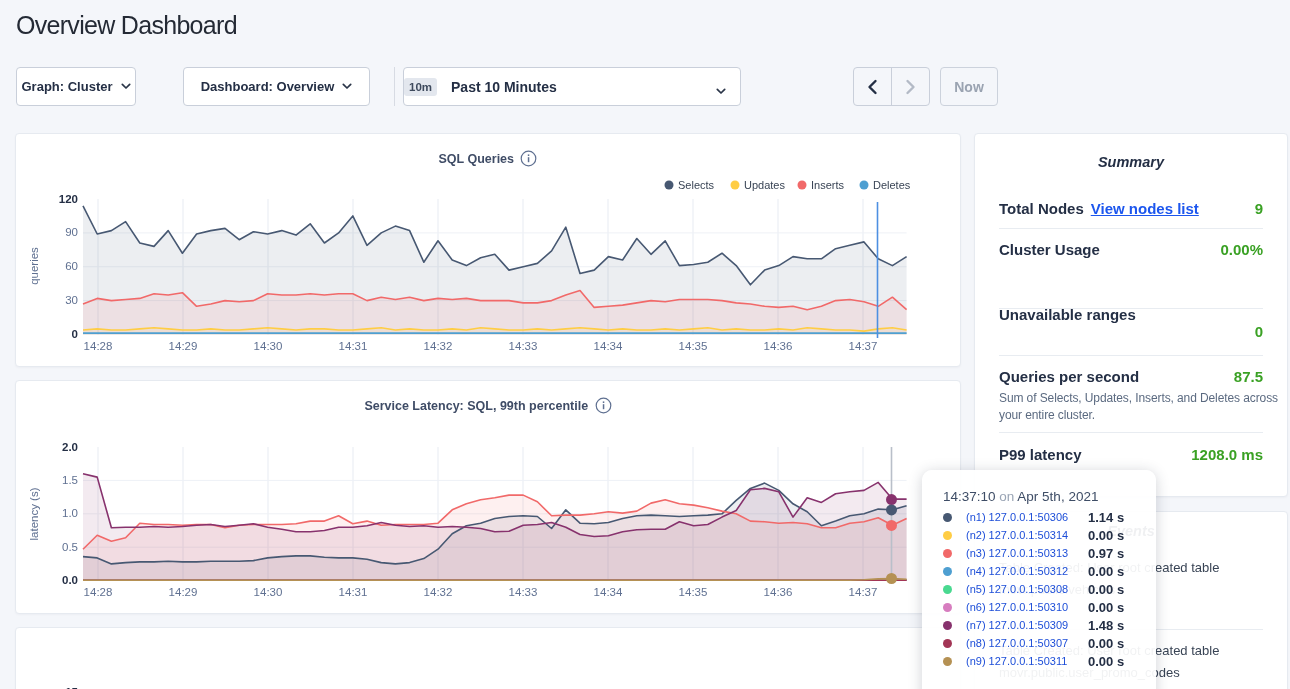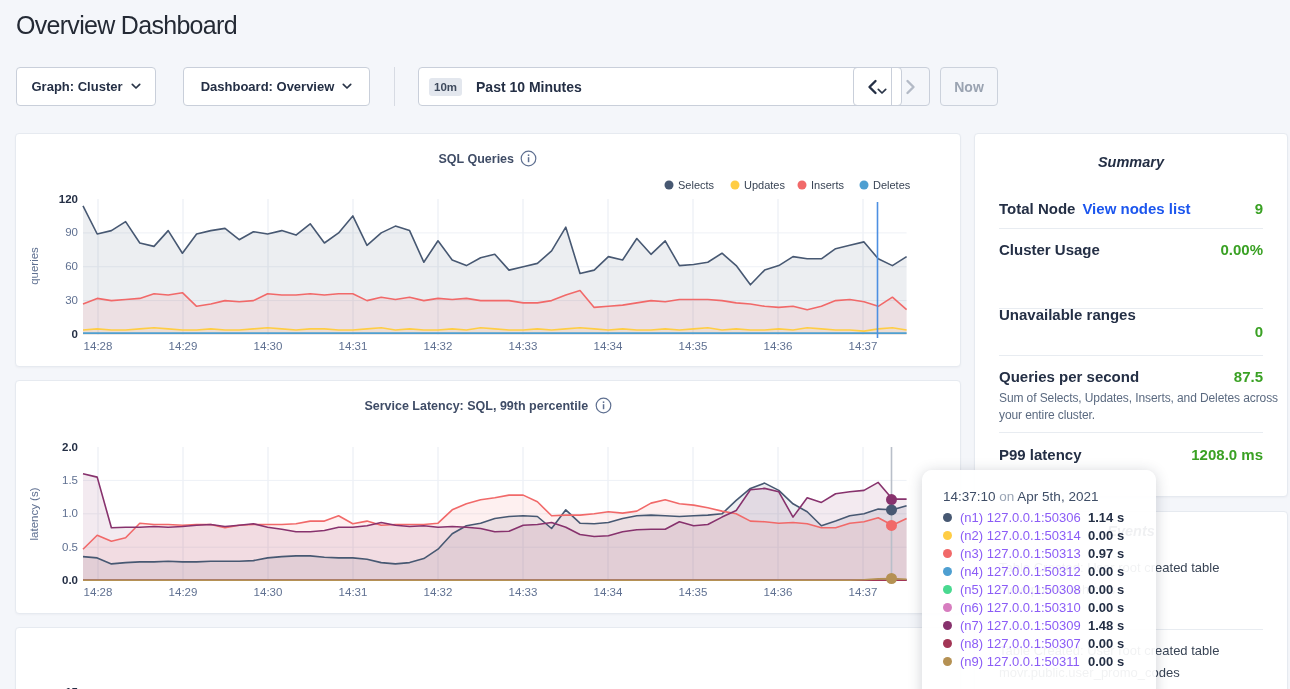--- a/index.html
+++ b/index.html
@@ -14,44 +14,44 @@
 .arrbox .half:first-child { border-right:1px solid #c9cfda; }
 .nowbtn { position:absolute; left:940px; top:67px; width:58px; height:39px; border:1px solid #ccd2dc; border-radius:4px; display:flex; align-items:center; justify-content:center; font-size:14px; font-weight:bold; color:#9aa3b1; }
 .ctitle { position:absolute; width:100%; top:16px; text-align:center; font-size:12.5px; font-weight:bold; color:#3f4c66; }
 .ctitle .ic { vertical-align:-4px; margin-left:3px; }
 .axl { font-size:11.5px; fill:#5f7091; font-family:"Liberation Sans",sans-serif; }
 .ayb { font-size:11.5px; font-weight:bold; fill:#242f45; font-family:"Liberation Sans",sans-serif; }
 .leg { font-size:11px; fill:#394455; font-family:"Liberation Sans",sans-serif; }
 .sumhead { position:absolute; width:100%; top:20px; text-align:center; font-size:14.5px; font-weight:bold; color:#242f45;font-style:italic; }
 .srow { position:absolute; left:24px; right:24px; display:flex; align-items:baseline; }
 .slab { font-size:15px; font-weight:bold; color:#242f45; }
-.slink { font-size:15px; font-weight:bold; color:#1c56ee; margin-left:7px; }
+.slink { font-size:15px; font-weight:bold; color:#1c56ee; margin-left:7px;text-decoration:underline; }
 .sval { margin-left:auto; font-size:15px; font-weight:bold; color:#3aa124; }
 .sdesc { position:absolute; left:24px; font-size:12px; letter-spacing:-0.1px; color:#5b6a80; line-height:17px; white-space:nowrap; }
 .sdiv { position:absolute; left:24px; right:24px; height:1px; background:#e8ecf1; }
 .ev { position:absolute; font-size:13px; line-height:22px; color:#394455; }
 .tooltip { position:absolute; left:922px; top:470px; width:234px; height:240px; background:rgba(255,255,255,0.93); border-radius:10px; box-shadow:0 2px 14px rgba(40,50,70,0.22); z-index:50; }
 .tthead { position:absolute; left:21px; top:19px; font-size:13.5px; color:#3e4d66; }
 .tthead .on { color:#9aa5b5; }
 .ttrow { position:absolute; left:21px; height:14px; display:flex; align-items:center; }
 .ttdot { width:9px; height:9px; border-radius:50%; display:inline-block; }
-.ttlab { font-size:13px; color:#8b5cf6; margin-left:8px; }
+.ttlab { font-size:11px; color:#1d4ed8; margin-left:14px; }
 .ttval { position:absolute; left:145px; font-size:13px; font-weight:bold; color:#242f45; white-space:nowrap; }
 </style></head>
 <body>
 <h1>Overview Dashboard</h1>
 
-<div class="dd" style="left:16px; width:140px;">Graph:&nbsp;Cluster <svg width="10" height="7" viewBox="0 0 10 7">
+<div class="dd" style="left:16px; width:120px;">Graph:&nbsp;Cluster <svg width="10" height="7" viewBox="0 0 10 7">
       <path d="M1.3 1.3 L5 5 L8.7 1.3" fill="none" stroke="#2a3548" stroke-width="1.7" stroke-linecap="round" stroke-linejoin="round"></path>
     </svg></div>
 <div class="dd" style="left:183px; width:187px;">Dashboard:&nbsp;Overview <svg width="10" height="7" viewBox="0 0 10 7">
       <path d="M1.3 1.3 L5 5 L8.7 1.3" fill="none" stroke="#2a3548" stroke-width="1.7" stroke-linecap="round" stroke-linejoin="round"></path>
     </svg></div>
 <div class="vdiv"></div>
-<div class="dd" style="left:418px; width:484px; justify-content:flex-start; padding-left:10px;">
+<div class="dd" style="left:403px; width:338px; justify-content:flex-start; ">
   <span class="badge">10m</span>
     <span style="margin-left:6px; font-size:14px;">Past 10 Minutes</span>
   <span style="position:absolute; right:14px; top:15px;"><svg width="10" height="7" viewBox="0 0 10 7">
         <path d="M1.3 1.3 L5 5 L8.7 1.3" fill="none" stroke="#2a3548" stroke-width="1.7" stroke-linecap="round" stroke-linejoin="round"></path>
       </svg></span>
 </div>
 <div class="arrbox">
   <div class="half">
       <svg width="11" height="16" viewBox="0 0 11 16">
         <path d="M8.5 2 L2.5 8 L8.5 14" fill="none" stroke="#242f45" stroke-width="2.4" stroke-linecap="round" stroke-linejoin="round"></path>
@@ -185,21 +185,21 @@
 
 <div class="card" style="left:15px; top:627px; width:946px; height:234px;">
   <svg width="946" height="62" style="position:absolute;left:0;top:0;">
     <text x="62" y="68" text-anchor="end" class="ayb">15</text>
   </svg>
 </div>
 
 <div class="card" style="left:974px; top:133px; width:314px; height:364px;">
   <div class="sumhead">Summary</div>
   <div class="srow" style="top:66px;">
-      <span class="slab">Total Node</span>
+      <span class="slab">Total Nodes</span>
       <span class="slink">View nodes list</span>
       <span class="sval">9</span>
     </div>
   <div class="sdiv" style="top:94px;"></div>
   <div class="srow" style="top:107px;">
       <span class="slab">Cluster Usage</span>
       <span class="sval">0.00%</span>
     </div>
   <div class="sdiv" style="top:174px;"></div>
   <div class="srow" style="top:172px;flex-direction:column;">

